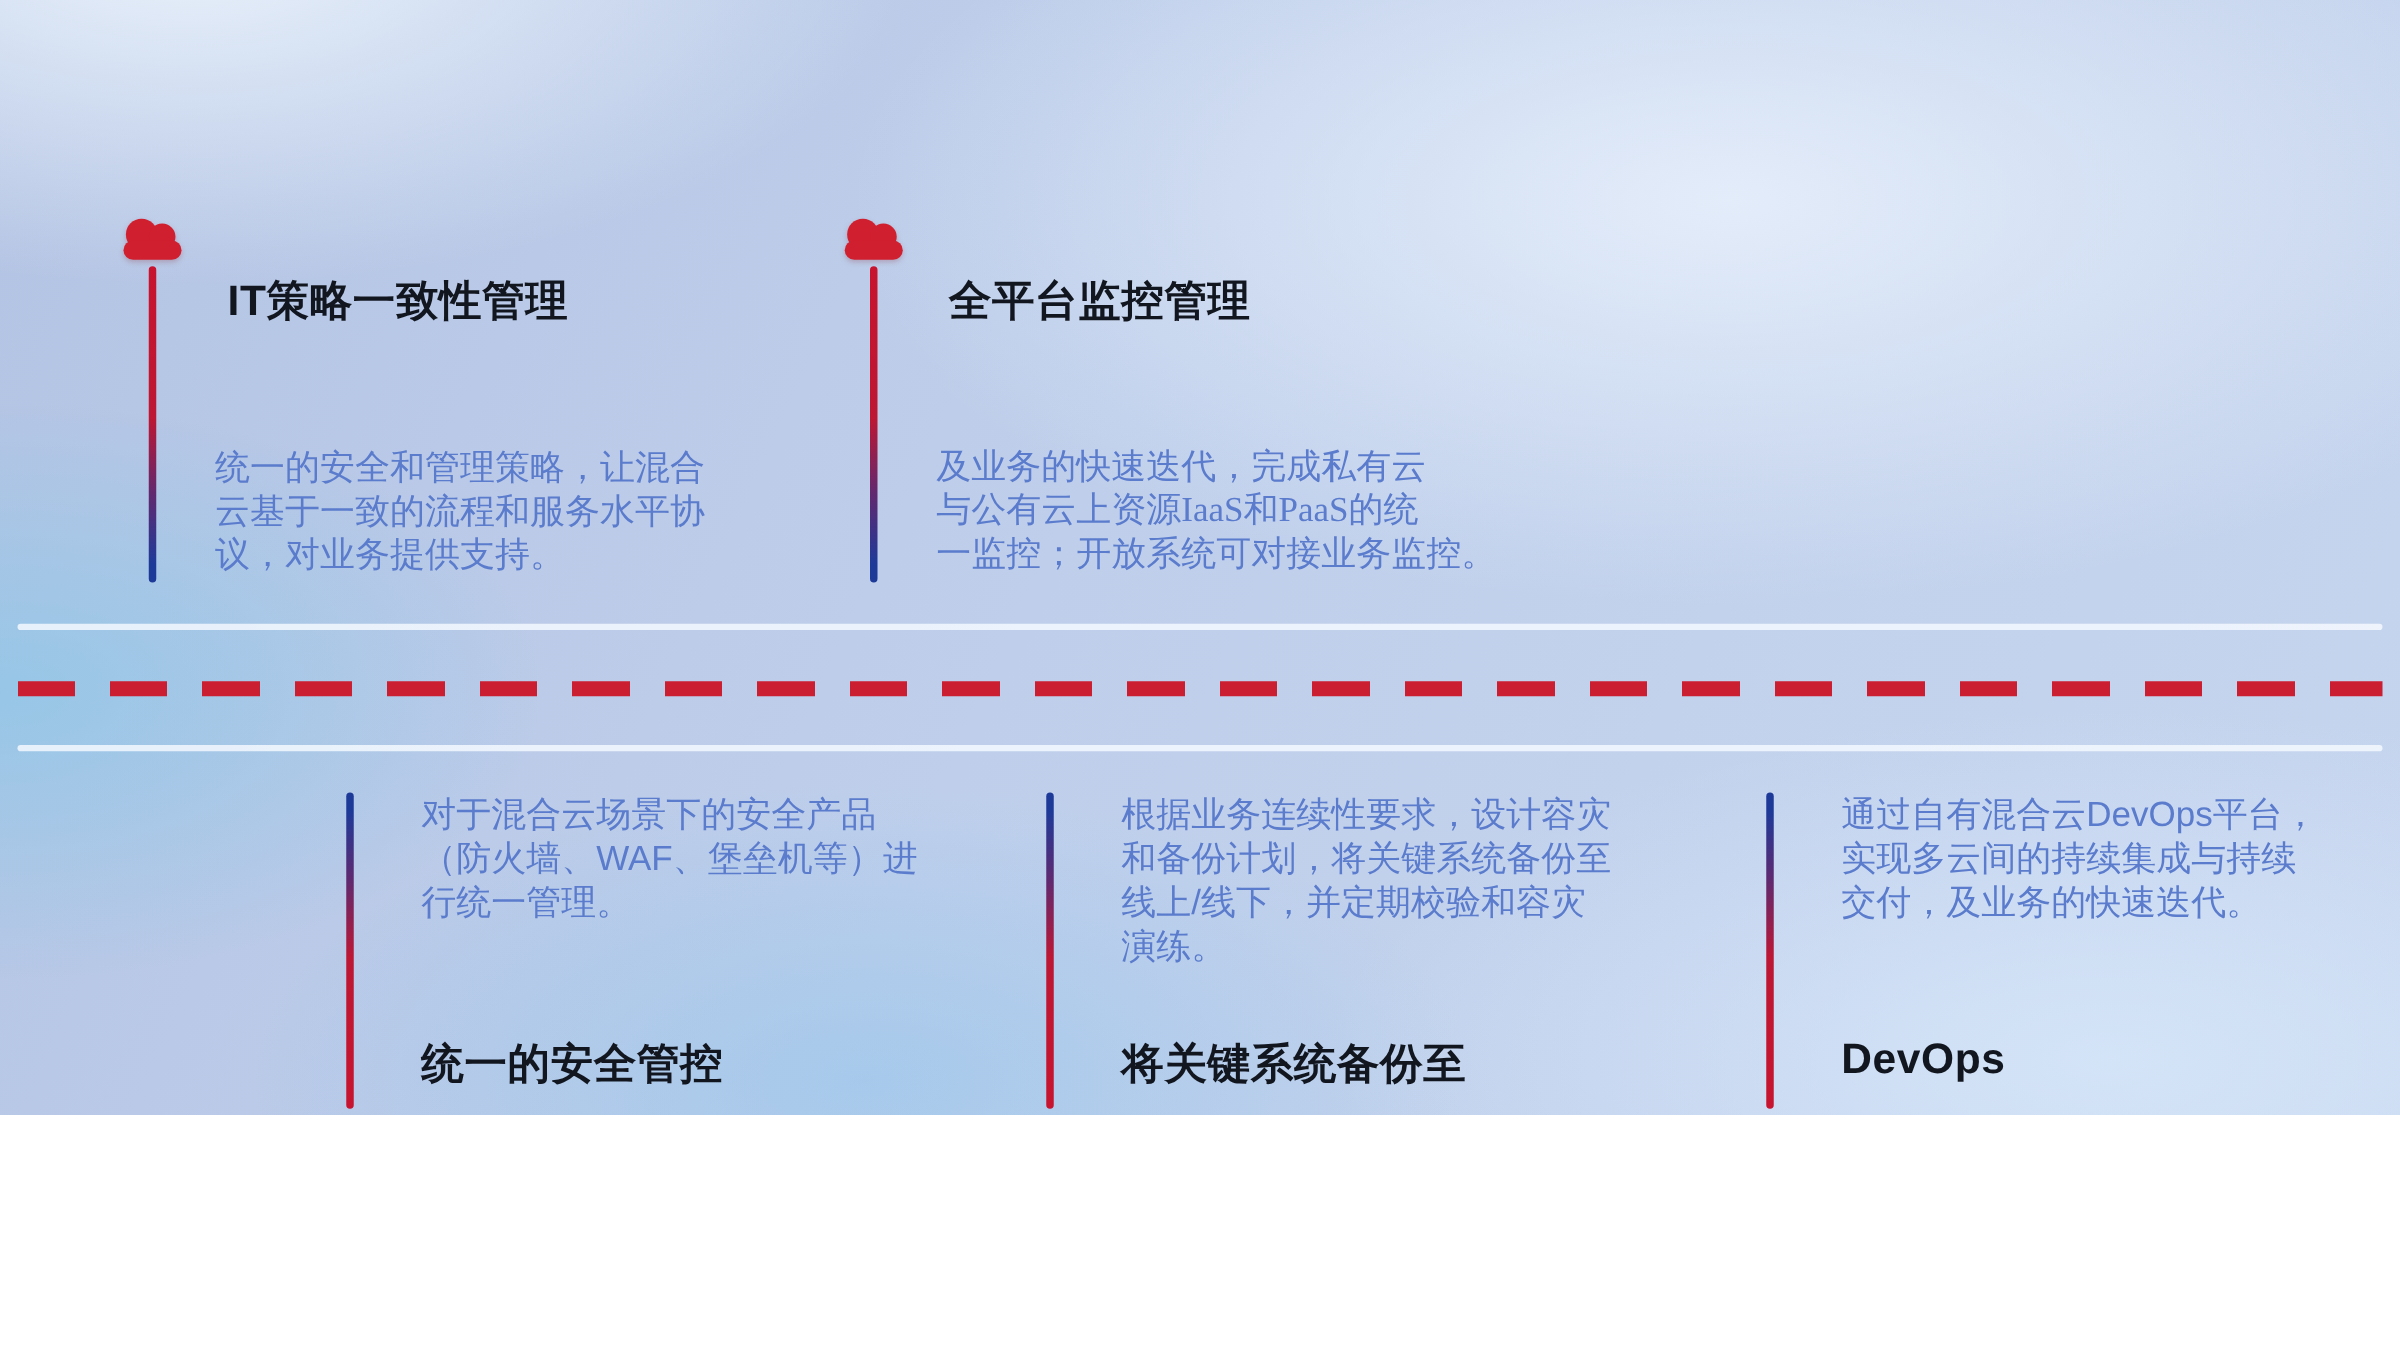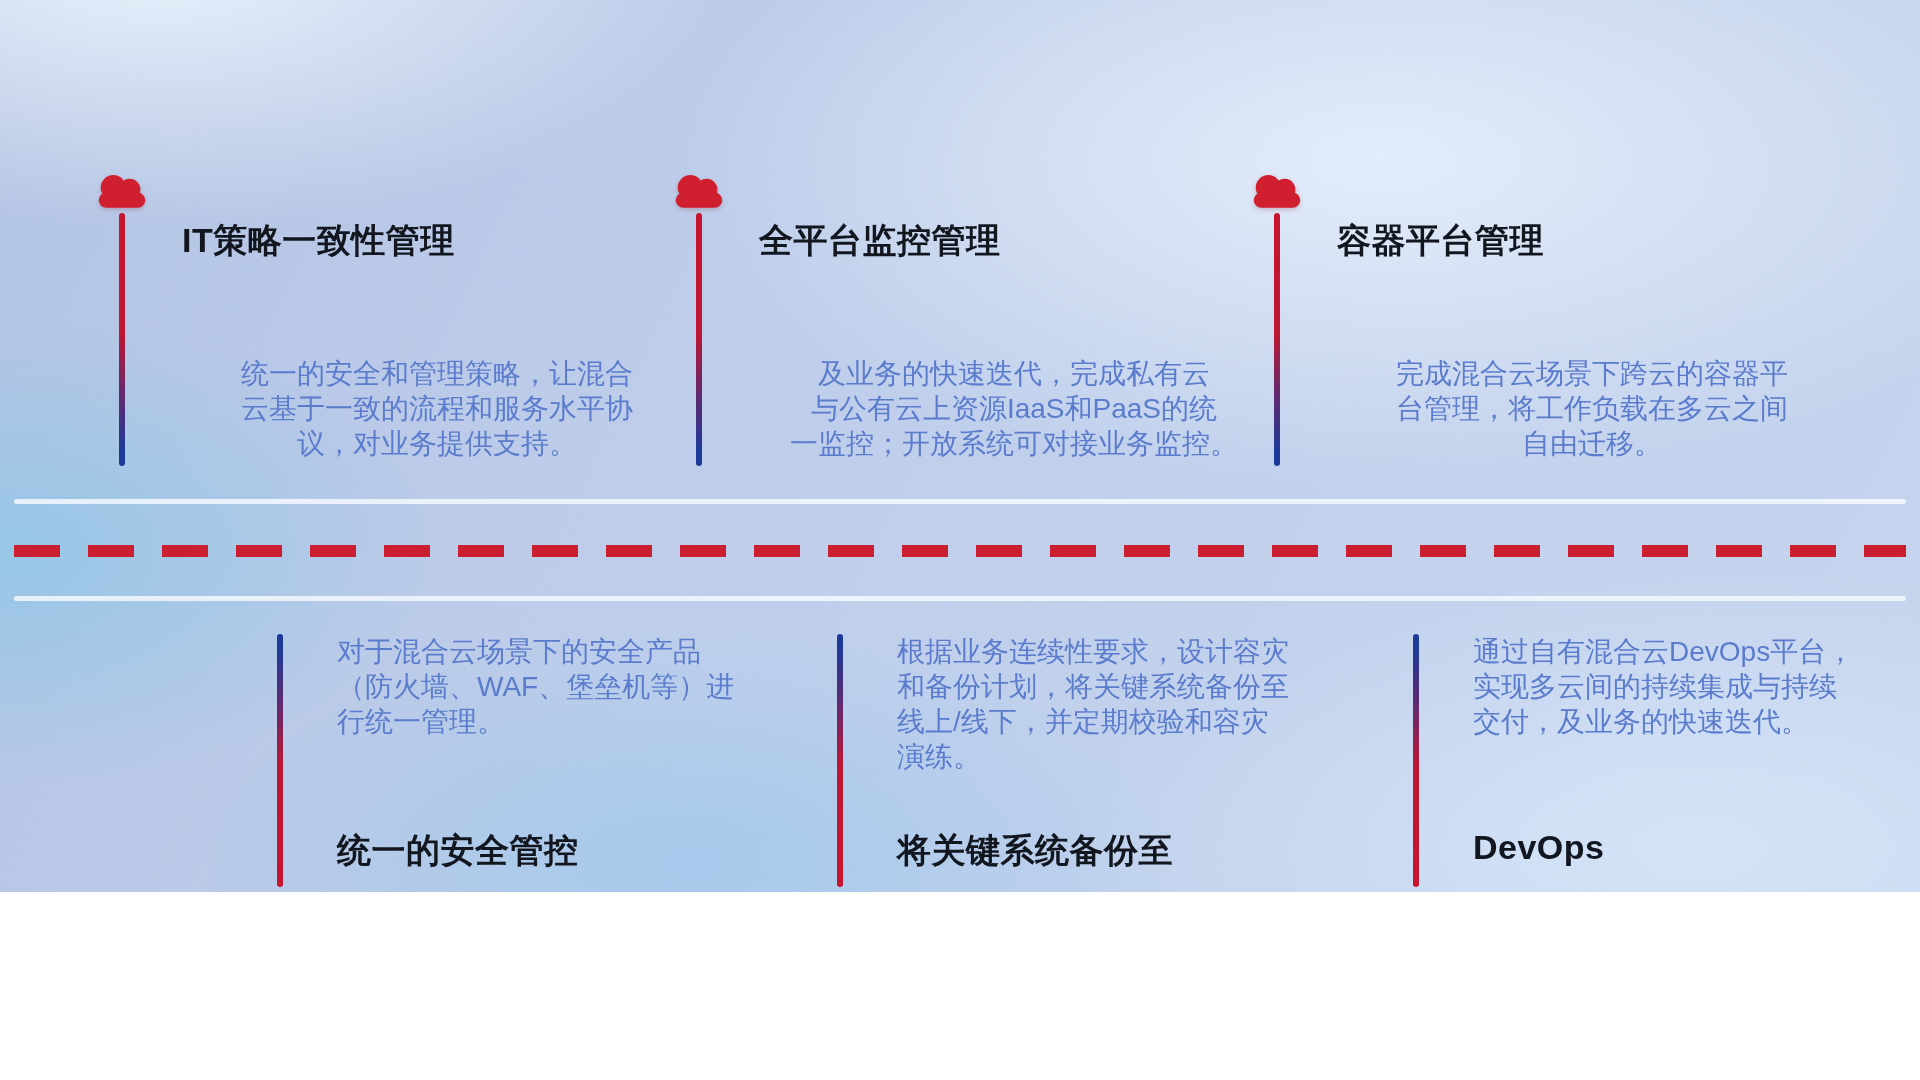--- a/index.html
+++ b/index.html
@@ -11,21 +11,21 @@
     background:
       radial-gradient(900px 420px at 8% -5%,  rgba(237,245,253,0.95), rgba(237,245,253,0) 65%),
       radial-gradient(1100px 500px at 72% 18%, rgba(233,241,252,0.85), rgba(233,241,252,0) 65%),
       radial-gradient(620px 330px at 0% 62%,  rgba(125,198,232,0.55), rgba(125,198,232,0) 70%),
       radial-gradient(700px 340px at 36% 97%, rgba(120,190,235,0.35), rgba(120,190,235,0) 70%),
       radial-gradient(900px 400px at 88% 95%, rgba(216,232,250,0.80), rgba(216,232,250,0) 70%),
       linear-gradient(115deg,#b3c3e3 0%,#bfcfeb 45%,#c6d5ee 100%);
   }
 
   .cap{ position:absolute; top:0; height:100%; width:580px; }
-  .t1{ left:93px; }  .t2{ left:670px; }  .t3{ left:1248px; }
+  .t1{ left:93px; }  .t2{ left:670px;font-family:Liberation Serif, serif; }  .t3{ left:1248px; }
   .b1{ left:251px;text-decoration:underline; } .b2{ left:811px; }  .b3{ left:1387px; }
 
   .cloud{ position:absolute; width:58px; height:41px; display:block; }
   .cap-top .cloud{ left:0; top:169px; }
   .cap-bottom .cloud{ left:0; top:898px; }
   .cloud svg{ display:block; width:100%; height:100%;
               filter:drop-shadow(0 2px 2px rgba(130,30,45,0.25)); }
 
   .pin{ position:absolute; width:6px; border-radius:3px; }
   .cap-top .pin{ left:26px; top:213px; height:253px;
@@ -33,21 +33,21 @@
   .cap-bottom .pin{ left:26px; top:634px; height:253px;
     background:linear-gradient(0deg,#c8142e 0%,#bd1733 48%,#61296f 72%,#1e3a99 94%); }
 
   .title{ position:absolute; font-size:34px; font-weight:700; color:#12161f;
           letter-spacing:0.5px; white-space:nowrap; }
   .cap-top .title{ left:89px; top:218px; }
   .cap-bottom .title{ left:86px; top:828px; }
 
   .desc{ position:absolute; width:480px; font-size:28px; line-height:35px;
          color:#5b7ccd; white-space:pre-line; }
-  .cap-top .desc{ left:104px; top:356px;text-align:center; }
+  .cap-top .desc{ left:79px; top:356px; }
   .cap-bottom .desc{ left:86px; top:634px; }
 
   .mid{ position:absolute; left:14px; right:14px; }
   .mid-solid{ height:5px; background:rgba(247,250,255,0.82); border-radius:3px; }
   .mid-solid-top{ top:499px; }
   .mid-solid-bottom{ top:596px; }
   .mid-dashed{ top:545px; height:12px;
     background:repeating-linear-gradient(90deg,#cb1e30 0,#cb1e30 46px,rgba(0,0,0,0) 46px,rgba(0,0,0,0) 74px); }
 </style>
 </head>
@@ -82,36 +82,20 @@
           </g>
         </svg>
     </span>
     <span class="pin"></span>
     <h2 class="title">全平台监控管理</h2>
     <p class="desc">及业务的快速迭代，完成私有云
 与公有云上资源IaaS和PaaS的统
 一监控；开放系统可对接业务监控。</p>
   </section>
 
-  <section class="cap cap-top t3">
-    <span class="cloud">
-      <svg viewBox="0 0 60 42" aria-hidden="true">
-          <g fill="#d01f2f">
-        <circle cx="21" cy="19" r="13"></circle>
-            <circle cx="38" cy="21" r="11"></circle>
-        <rect x="6" y="24" width="48" height="16" rx="8"></rect>
-          </g>
-        </svg>
-    </span>
-    <span class="pin"></span>
-    <h2 class="title">容器平台管理</h2>
-    <p class="desc">完成混合云场景下跨云的容器平
-台管理，将工作负载在多云之间
-自由迁移。</p>
-  </section>
 
   <div class="mid mid-solid mid-solid-top"></div>
   <div class="mid mid-dashed"></div>
   <div class="mid mid-solid mid-solid-bottom"></div>
 
   <section class="cap cap-bottom b1">
     <span class="pin"></span>
     <p class="desc">对于混合云场景下的安全产品
 （防火墙、WAF、堡垒机等）进
 行统一管理。</p>

